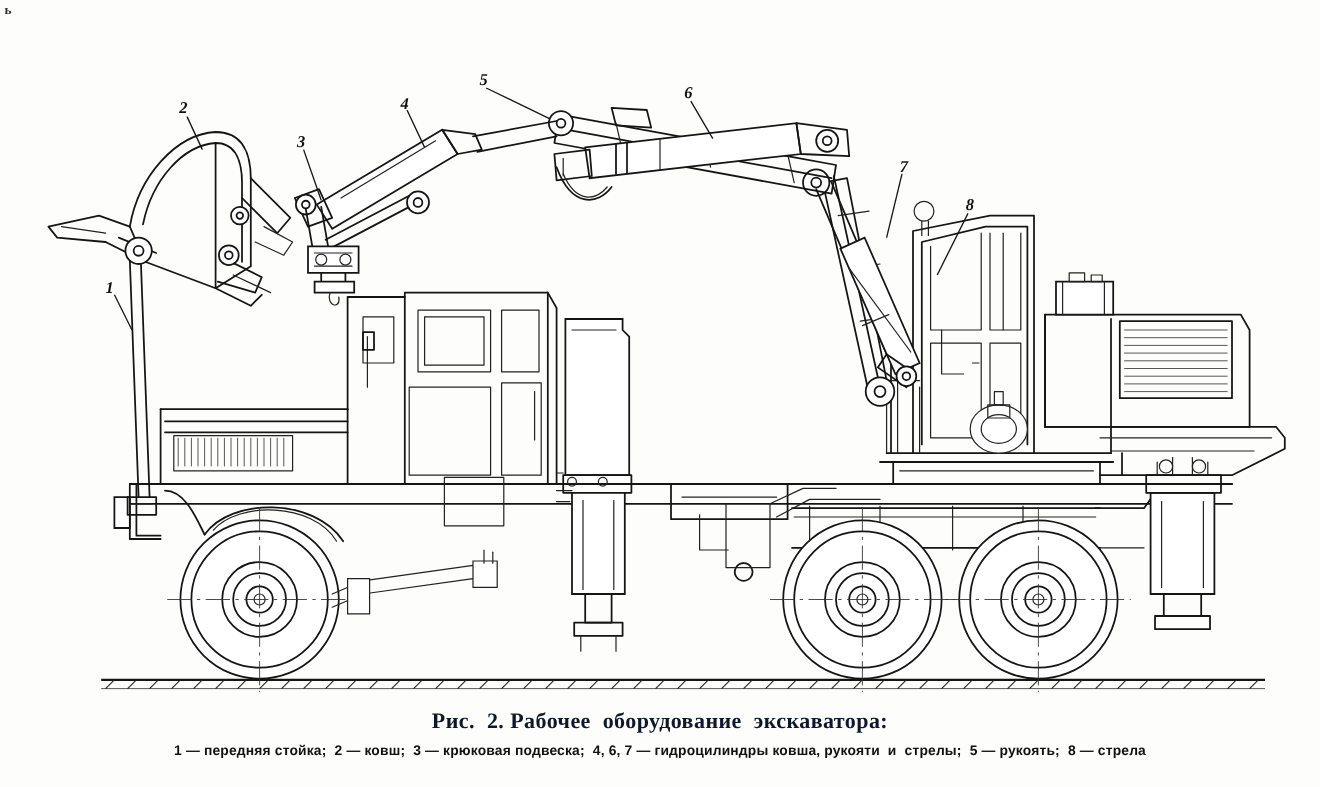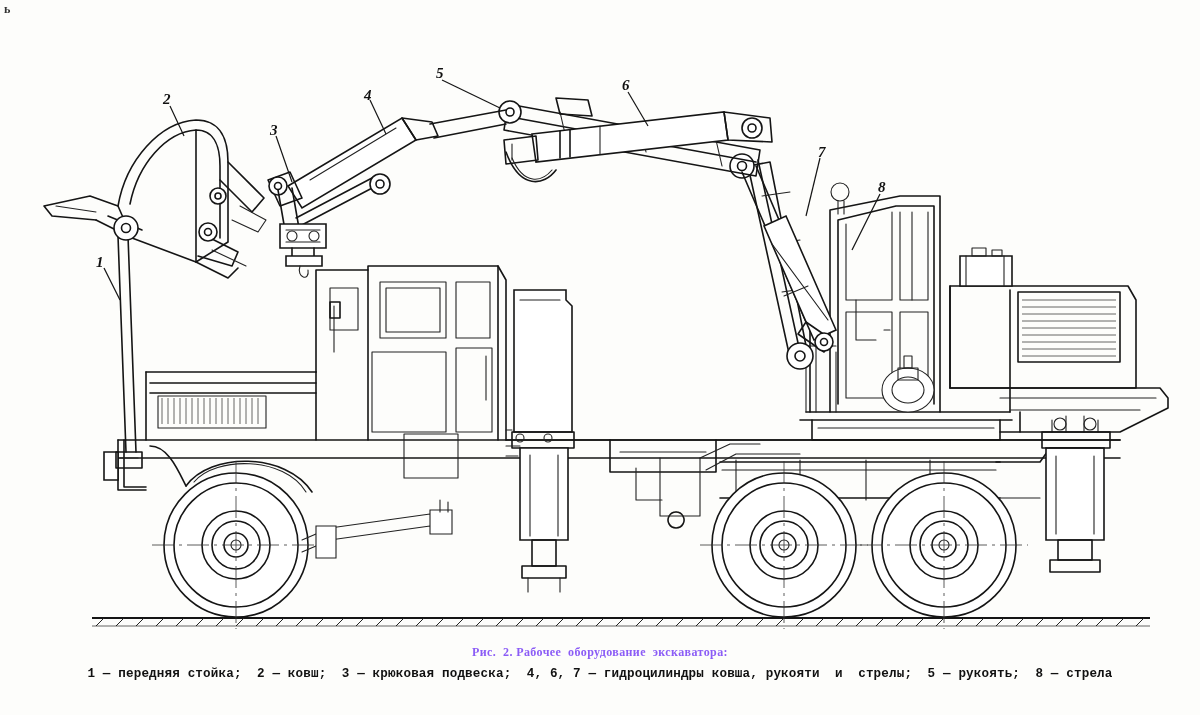--- a/index.html
+++ b/index.html
@@ -38,28 +38,28 @@
   }
 
   #caption-block{
     position:absolute;
     left:0;top:645px;width:1200px;
     text-align:center;
   }
   #caption-title{
     font-family:"Liberation Serif", serif;
     font-weight:700;
-    font-size:12px;
+    font-size:20px;
     letter-spacing:0.4px;
-    color:#8b5cf6;
+    color:#0f172a;
     white-space:pre;
   }
   #caption-legend{
     margin-top:7px;
-    font-family:Liberation Mono, monospace;
+    font-family:Liberation Sans, sans-serif;
     font-weight:700;
     font-size:12.6px;
     letter-spacing:0.15px;
     color:#111;
     white-space:pre;
   }
   #corner-mark{
     position:absolute;left:4px;top:2px;
     font-family:"Liberation Serif", serif;
     font-size:12px;font-weight:700;color:#333;

